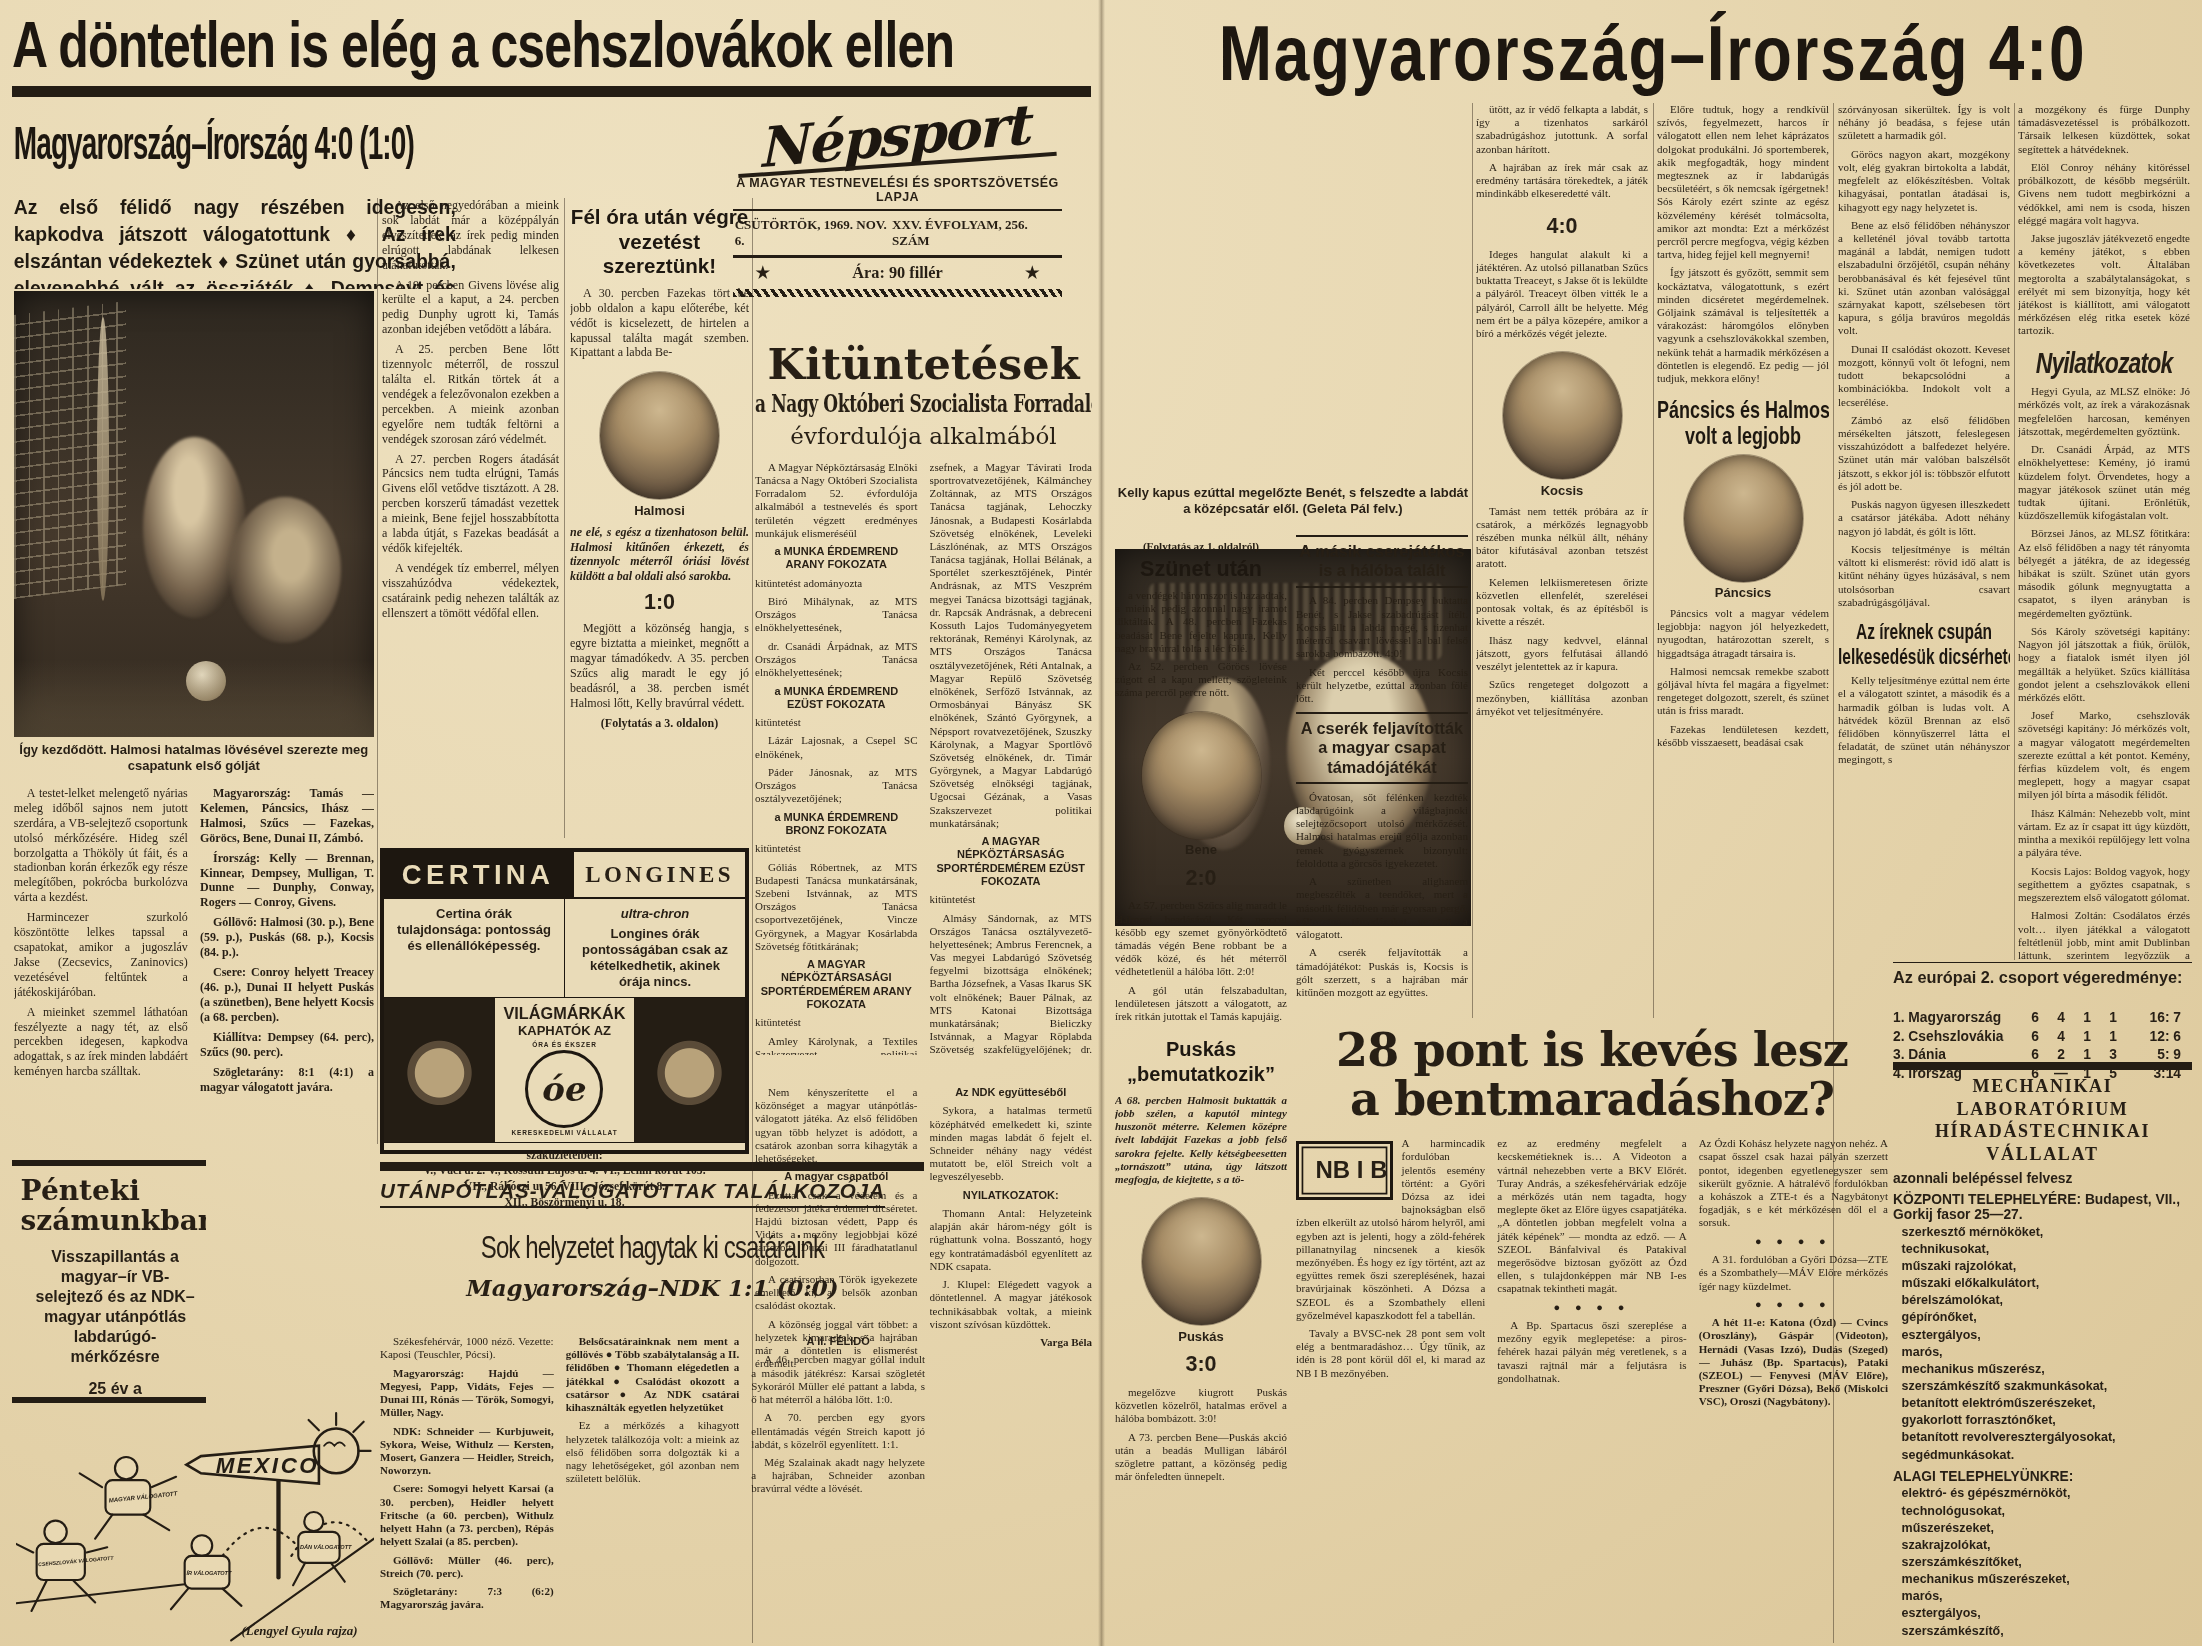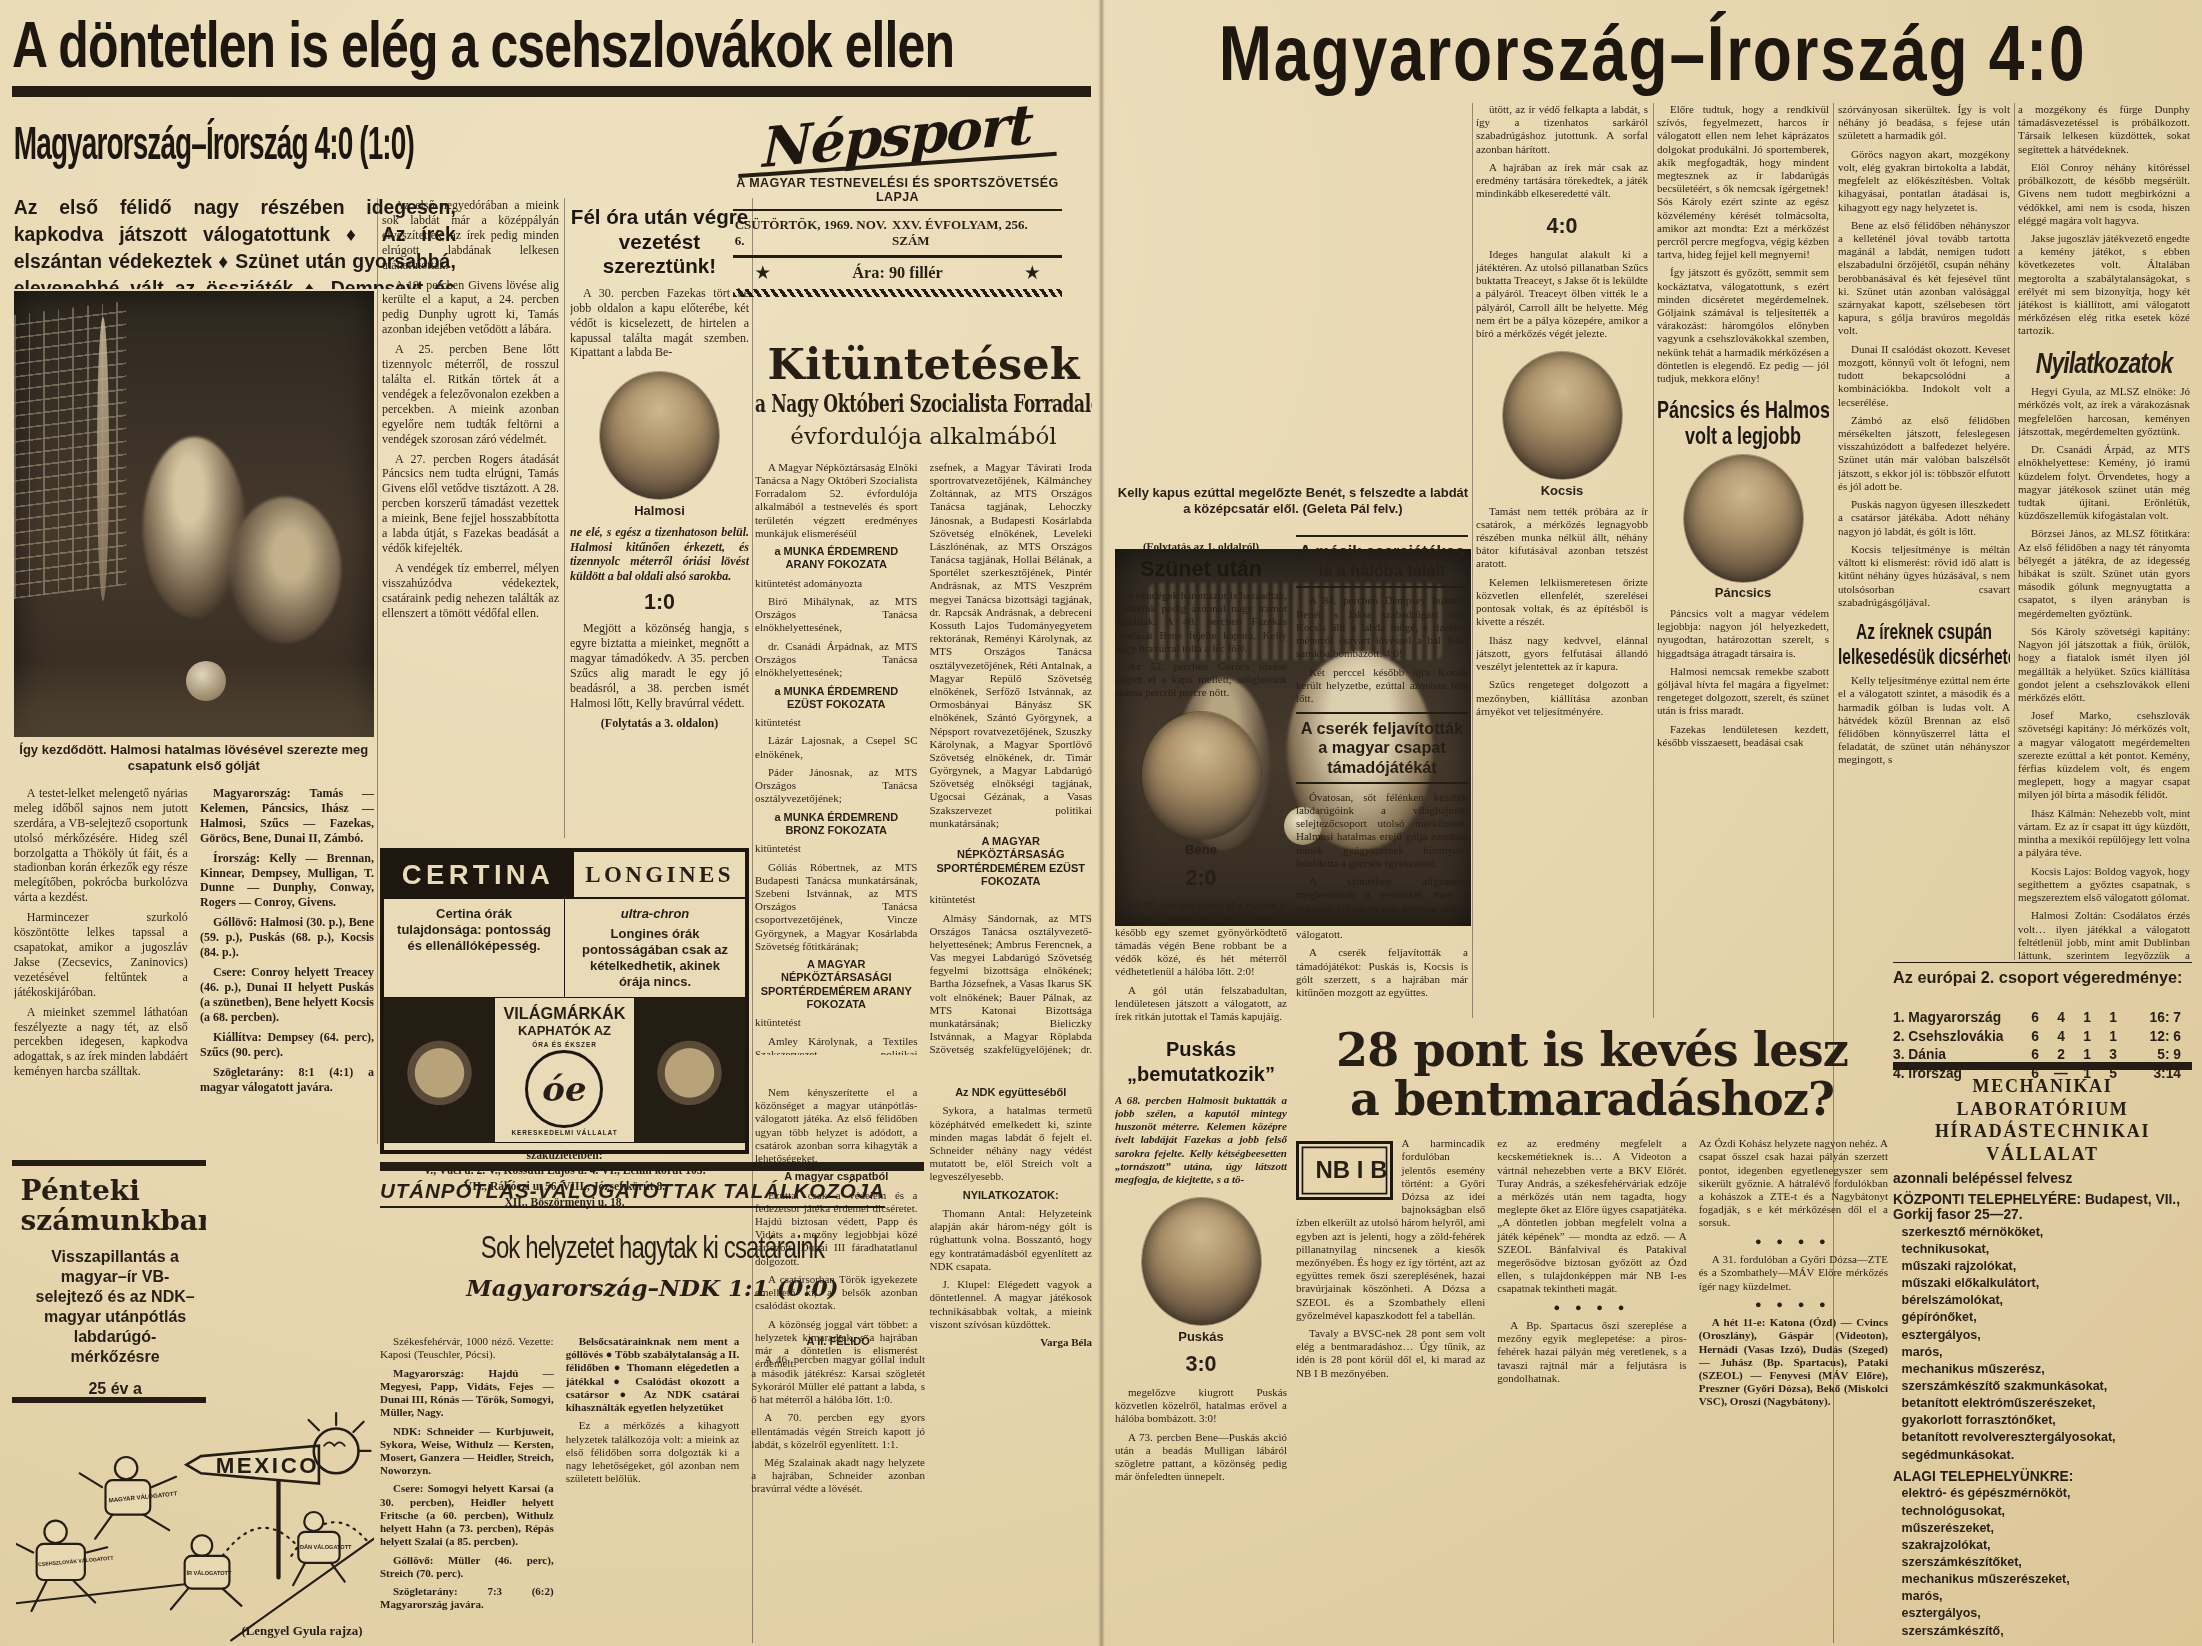--- a/index.html
+++ b/index.html
@@ -165,21 +165,21 @@
     </div>
 
   <div class="abs penteki" style="left:12px;top:1160px;width:177px;height:210px;overflow:hidden;">
     <h2>Pénteki számunkban</h2>
     <div>
         <p class="pitem">Visszapillantás a magyar–ír VB-selejtező és az NDK–magyar utánpótlás labdarúgó-mérkőzésre</p>
         <p class="pitem">25 év a sportpályákon</p>
       </div>
   </div>
 
-  <div class="abs" style="left:15.5px;top:1401px;width:358px;height:241px;">
+  <div class="abs" style="left:15.5px;top:1401px;width:358px;height:241px;font-style:italic;">
     <svg viewBox="0 0 416 280" width="358" height="241">
       <g stroke="#241d14" stroke-width="2.5" fill="none" stroke-linecap="round">
         <line x1="250" y1="278" x2="416" y2="160"></line>
         <line x1="0" y1="235" x2="240" y2="208"></line>
 
         <line x1="305" y1="70" x2="305" y2="205" stroke-width="5"></line>
         <polygon points="215,64 352,52 352,96 215,84 198,74" fill="#e8d8b2" stroke-width="3"></polygon>
 
         <circle cx="372" cy="58" r="26" stroke-width="3"></circle>
         <line x1="340" y1="22" x2="352" y2="34"></line>

